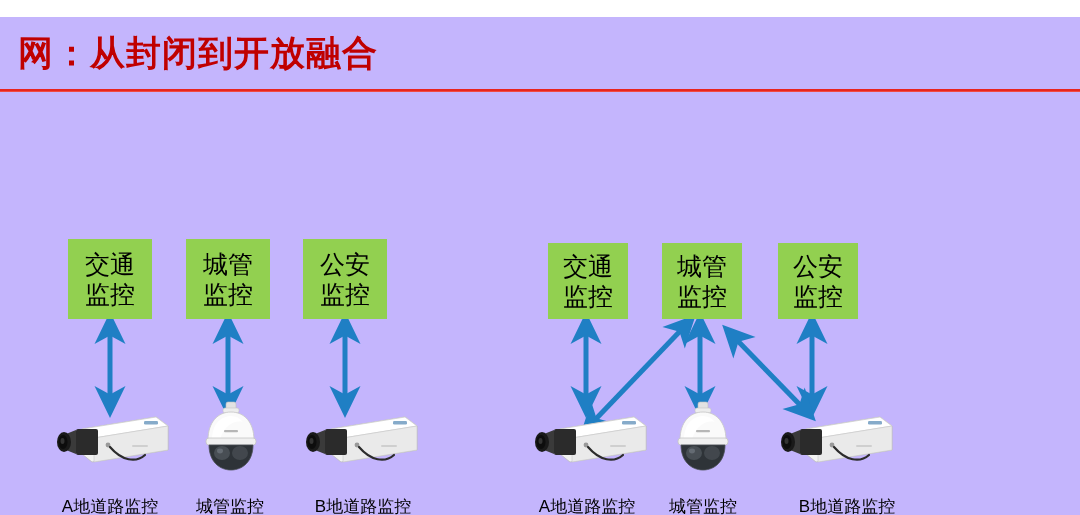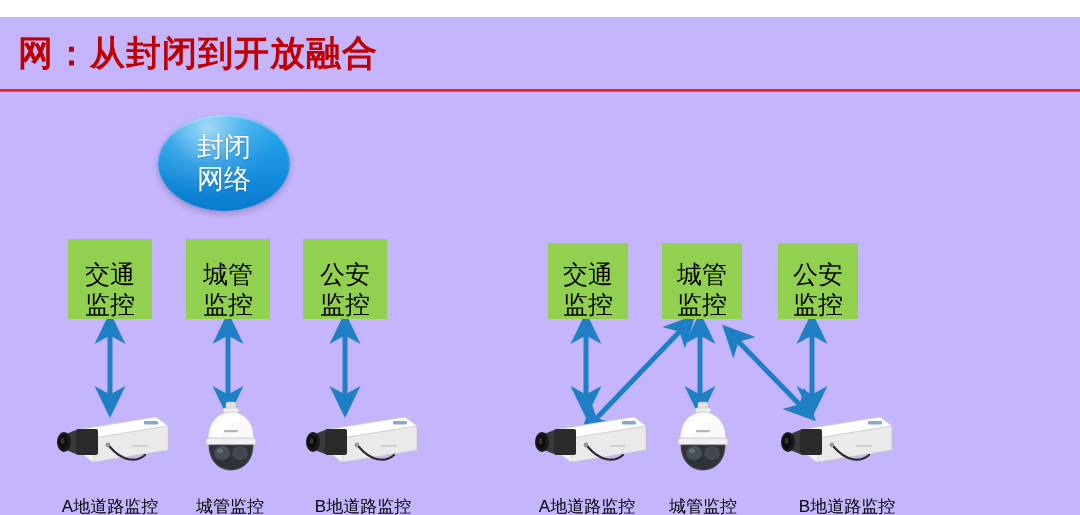--- a/index.html
+++ b/index.html
@@ -69,21 +69,21 @@
   }
   .bubble span { display: block; }
 
   
   .greenbox {
     position: absolute;
     background: #92D050;
     display: flex;
     flex-direction: column;
     align-items: center;
-    justify-content: flex-end;
+    justify-content: center;
     color: #000000;
     font-size: 25px;
     line-height: 30px;
     font-weight: normal;
   }
   .greenbox span { display: block; }
 
   
   .cam {
     position: absolute;
@@ -137,24 +137,20 @@
     </g>
 
     <g>
       <line x1="684" y1="310" x2="592" y2="406" stroke="#1F7FC4" stroke-width="5" marker-start="url(#atail)" marker-end="url(#ahead)"></line>
     </g>
     <g>
       <line x1="734" y1="320" x2="804" y2="392" stroke="#1F7FC4" stroke-width="5" marker-start="url(#atail)" marker-end="url(#ahead)"></line>
     </g>
   </svg>
 
-  <div class="bubble" style="left:158px; top:98px; width:132px; height:96px;">
-    <span>封闭</span>
-    <span>网络</span>
-  </div>
 
   <div class="greenbox" style="left:68px; top:222px; width:84px; height:80px;">
     <span>交通</span>
     <span>监控</span>
   </div>
   <div class="greenbox" style="left:186px; top:222px; width:84px; height:80px;">
     <span>城管</span>
     <span>监控</span>
   </div>
   <div class="greenbox" style="left:303px; top:222px; width:84px; height:80px;">

